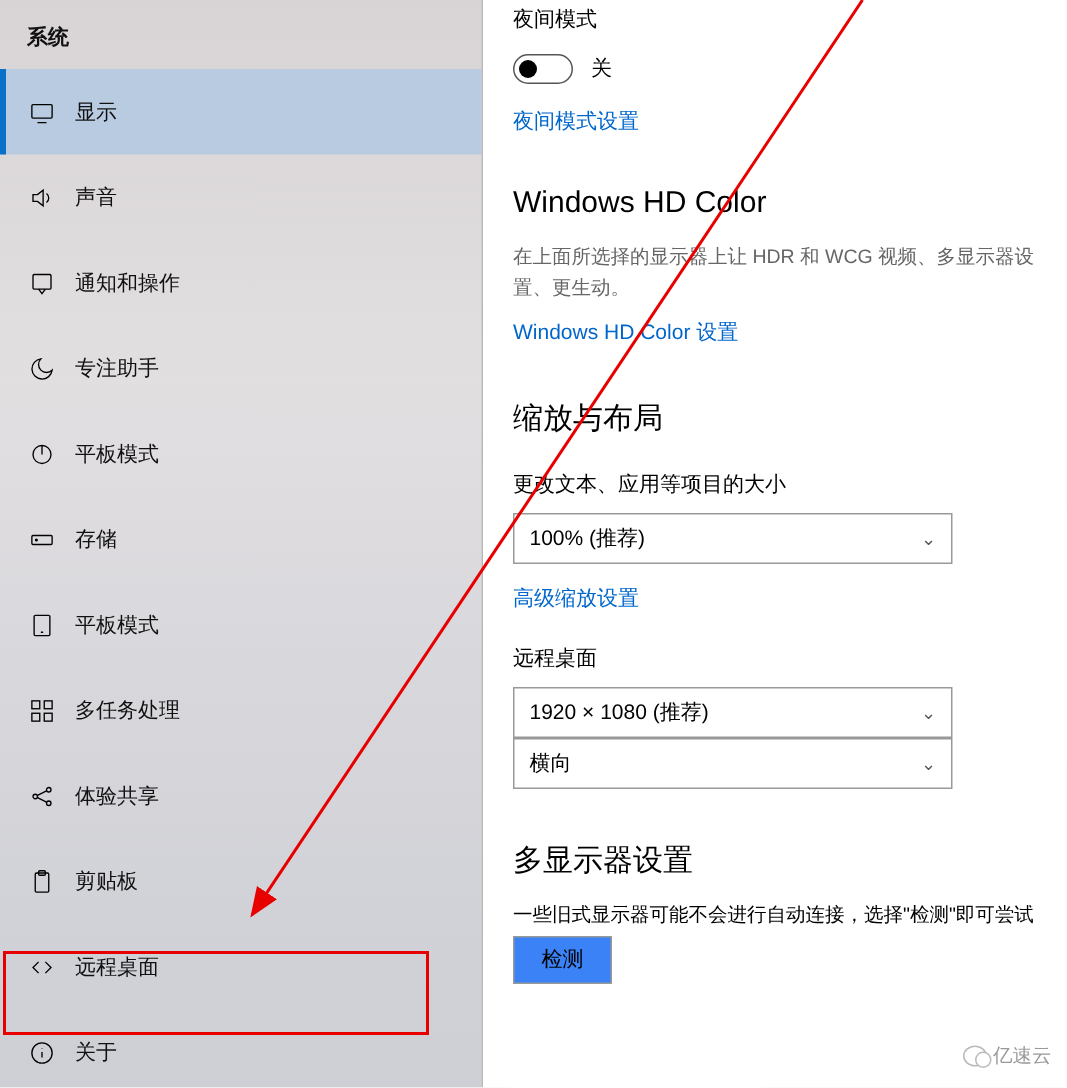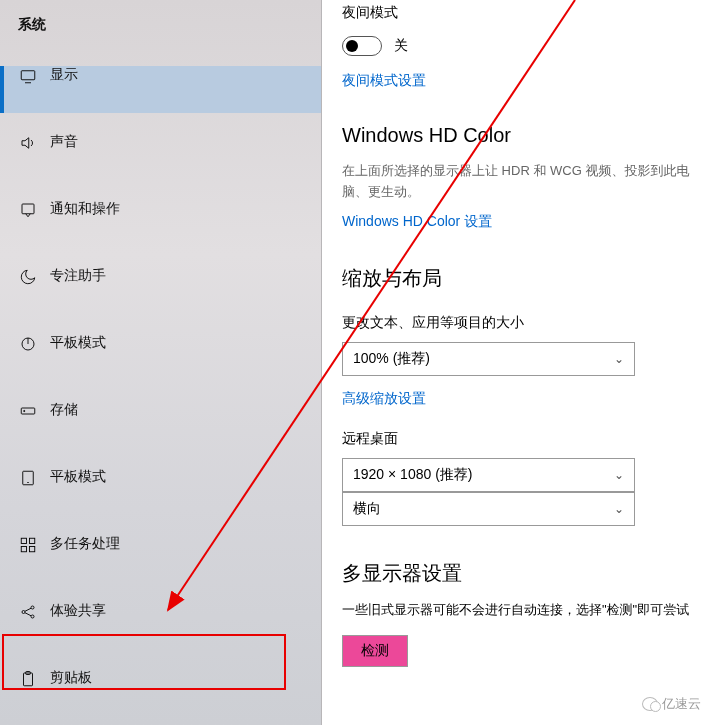--- a/index.html
+++ b/index.html
@@ -22,25 +22,25 @@
       padding-top: 2px;
     }
     .sidebar-header {
       padding: 14px 18px 12px 18px;
       font-size: 14px;
       font-weight: 600;
       color: #111;
     }
     .nav-item {
       display: flex;
-      height: 47px;
+      align-items: center;
+      height: 57px;
       padding-left: 18px;
       cursor: pointer;
       color: #111;
-      margin-top: 20px;
     }
     .nav-item.selected {
       background: #b8cbe0;
       border-left: 4px solid #0a6fc7;
       padding-left: 14px;
     }
     .nav-icon {
       width: 20px;
       height: 20px;
       display: inline-flex;
@@ -84,22 +84,22 @@
     .field-label { font-size: 14px; color: #000; margin-top: 22px; margin-bottom: 10px; }
     .select {
       width: 293px; height: 34px; border: 1px solid #999;
       background: #fff; display: flex; align-items: center;
       justify-content: space-between; padding: 0 10px; cursor: pointer;
       font-size: 14px;
     }
     .chevron { font-size: 12px; color: #555; }
     .link-block { margin-top: 14px; }
     .button {
-      display: inline-block; border: 1px solid #999; background: #ec4899;
-      padding: 6px 18px; font-size: 14px; cursor: pointer; margin-top: 16px;
+      display: inline-block; border: 1px solid #999; background: #3b82f6;
+      padding: 6px 18px; font-size: 14px; cursor: pointer; margin-top: 5px;
     }
     .desc-below { font-size: 13px; color: #000; margin-top: 8px; }
     
     .arrow-svg {
       position: absolute; left: 0; top: 0; width: 711px; height: 725px;
       pointer-events: none;
     }
     
     .watermark {
       position: absolute; right: 10px; bottom: 12px;
@@ -250,21 +250,21 @@
 
 <div class="content">
   <div class="section-label">夜间模式</div>
   <div class="toggle-row">
     <div class="toggle"></div>
     <div class="toggle-label">关</div>
   </div>
   <span class="link">夜间模式设置</span>
 
   <div class="section-title">Windows HD Color</div>
-  <div class="section-desc">在上面所选择的显示器上让 HDR 和 WCG 视频、投影到此电脑、更生动。</div>
+  <div class="section-desc">在上面所选择的显示器上让 HDR 和 WCG 视频、多显示器设置、更生动。</div>
   <span class="link">Windows HD Color 设置</span>
 
   <div class="section-title">缩放与布局</div>
 
   <div class="field-label">更改文本、应用等项目的大小</div>
   <div class="select">
     <span>100% (推荐)</span>
     <span class="chevron">⌄</span>
   </div>
   <div class="link-block"><span class="link">高级缩放设置</span></div>

